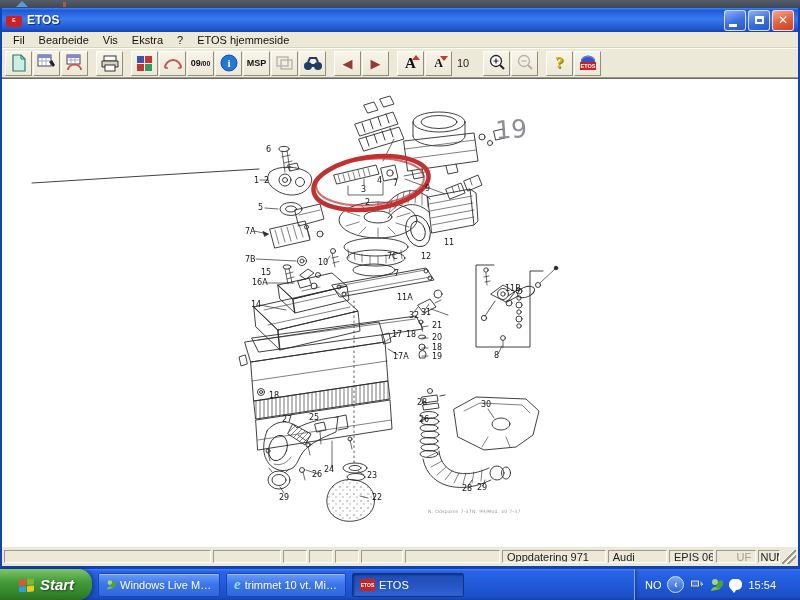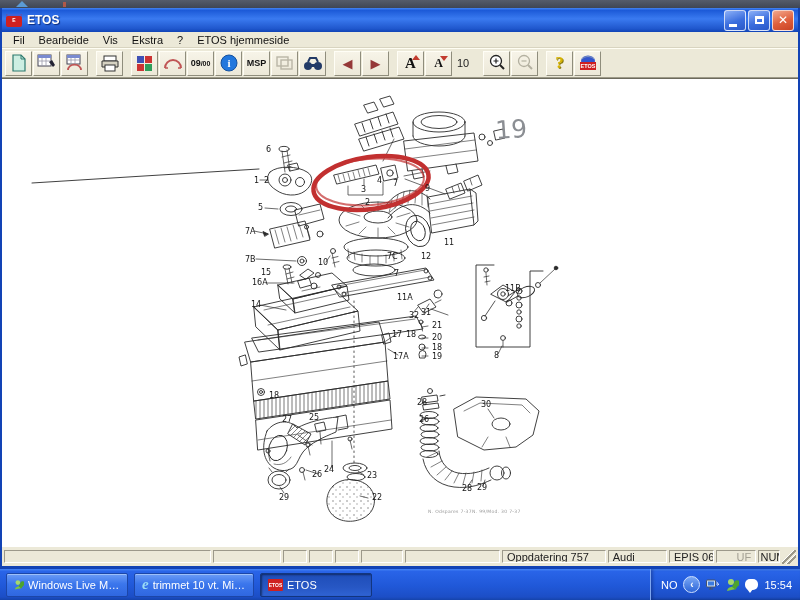--- a/index.html
+++ b/index.html
@@ -53,21 +53,21 @@
 
   
   .taskbar{position:absolute;left:0;top:569px;width:800px;height:31px;background:linear-gradient(180deg,#4584f5 0%,#2964e8 8%,#2058d8 55%,#1c4ec6 90%,#1543ab 100%);display:flex;align-items:center;}
   .start{height:31px;width:92px;flex:0 0 auto;border-radius:0 14px 14px 0;background:linear-gradient(180deg,#7ec768 0%,#459c38 40%,#32842a 80%,#2a7122 100%);display:flex;align-items:center;justify-content:center;gap:5px;color:#fff;font-size:15px;font-weight:bold;font-style:italic;text-shadow:1px 1px 2px #1d4a17;box-shadow:2px 0 4px rgba(0,0,0,.35);}
   .task{height:24px;margin-left:6px;border-radius:2px;display:flex;align-items:center;gap:4px;padding:0 7px;color:#fff;font-size:11px;white-space:nowrap;overflow:hidden;box-sizing:border-box;}
   .task.raised{background:linear-gradient(180deg,#6b9cf7,#3b76ec 45%,#2f67e0);border:1px solid #1c46a8;box-shadow:inset 0 1px 0 #9dc0fa;}
   .task.pressed{background:linear-gradient(180deg,#1e4db8,#2757c4 60%,#2f63d4);border:1px solid #12357f;box-shadow:inset 1px 1px 2px rgba(0,0,0,.45);}
   .task .txt{overflow:hidden;text-overflow:ellipsis;}
   .mini-etos{width:15px;height:12px;background:#cf2020;border-radius:1px;color:#fff;font-size:5px;font-weight:bold;display:flex;align-items:center;justify-content:center;flex:0 0 auto;}
   .ie-e{font-family:"Liberation Serif",serif;font-weight:bold;font-style:italic;color:#9adcf5;font-size:15px;line-height:1;flex:0 0 auto;}
-  .tray{margin-left:auto;height:31px;display:flex;align-items:center;gap:6px;padding:0 8px 0 10px;border-left:1px solid #7ea6f0;box-shadow:inset 2px 0 3px rgba(0,0,30,.25);color:#fff;font-size:11px;}
+  .tray{margin-left:auto;height:31px;display:flex;align-items:center;gap:6px;padding:0 24px 0 10px;border-left:1px solid #7ea6f0;box-shadow:inset 2px 0 3px rgba(0,0,30,.25);color:#fff;font-size:11px;}
   .chev{width:15px;height:15px;border-radius:50%;background:linear-gradient(180deg,#7aa8f5,#2e66d8);border:1px solid #cfe0ff;color:#fff;font-size:10px;font-weight:bold;display:flex;align-items:center;justify-content:center;line-height:1;}
   .buddy{width:13px;height:13px;}
   .balloon{width:13px;height:11px;background:#fff;border-radius:5px;position:relative;}
   .balloon:after{content:"";position:absolute;left:2px;bottom:-3px;border-left:3px solid transparent;border-right:3px solid transparent;border-top:4px solid #fff;}
   .scr{width:14px;height:12px;}
 </style>
 </head>
 <body>
 
 <div class="screen">
@@ -494,30 +494,41 @@
     </div>
 
     <div class="statusbar">
       <span class="spanel" style="width:210px"></span>
       <span class="spanel" style="width:69px"></span>
       <span class="spanel" style="width:24px"></span>
       <span class="spanel" style="width:24px"></span>
       <span class="spanel" style="width:24px"></span>
       <span class="spanel" style="width:43px"></span>
       <span class="spanel" style="width:96px"></span>
-      <span class="spanel" style="width:105px">Oppdatering 757</span>
+      <span class="spanel" style="width:105px">Oppdatering 971</span>
       <span class="spanel" style="width:60px">Audi</span>
       <span class="spanel" style="width:46px">EPIS 061</span>
       <span class="spanel dim" style="width:14px;padding:0 19px">UF</span>
       <span class="spanel" style="width:22px;padding:0 1px">NUM</span>
       <span class="grip"></span>
     </div>
   </div>
 
   <div class="taskbar">
+    <div class="start">
+      <svg class="flag" width="17" height="15">
+        <g transform="skewY(-6)">
+            <rect x="1" y="3" width="7" height="6" rx="1" fill="#e8503c"></rect>
+            <rect x="9" y="3" width="7" height="6" rx="1" fill="#7db72f"></rect>
+            <rect x="1" y="10" width="7" height="6" rx="1" fill="#2a9fe8"></rect>
+            <rect x="9" y="10" width="7" height="6" rx="1" fill="#f5c518"></rect>
+          </g>
+      </svg>
+      <span>Start</span>
+    </div>
 
     <div class="task raised" style="width:122px">
       <svg class="buddy" viewBox="0 0 13 13">
           <circle cx="5" cy="4" r="3" fill="#a5d96c"></circle>
           <path d="M1,13 a5,5 0 0 1 9,-2 z" fill="#7dc243"></path>
           <path d="M8,5 a3,3 0 1 1 4,3 l-3,4 a5,5 0 0 0 -3,-3 z" fill="#4da32f"></path>
         </svg>
       <span class="txt">Windows Live Messen...</span>
     </div>
 

